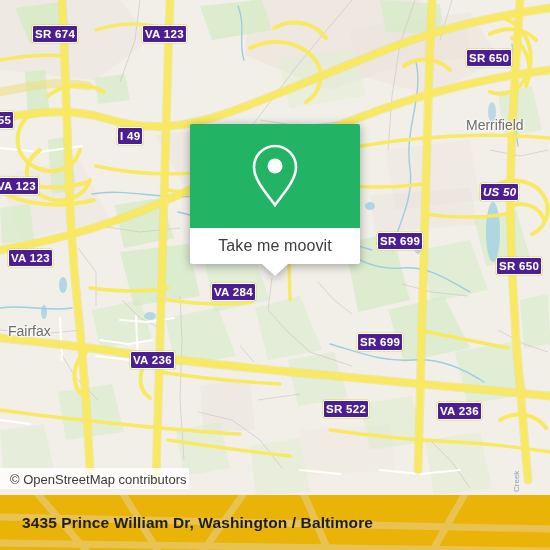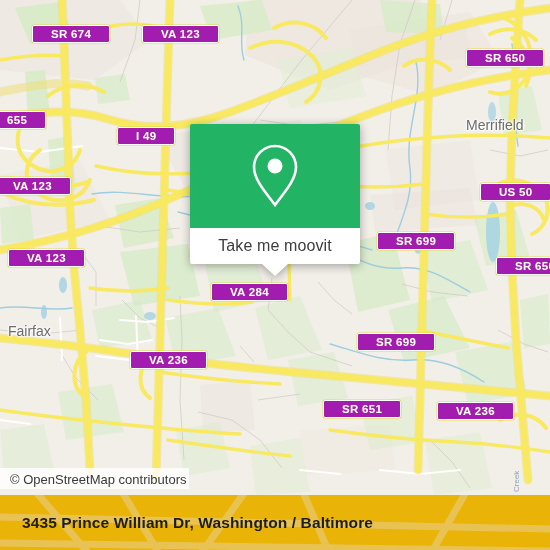--- a/index.html
+++ b/index.html
@@ -27,30 +27,30 @@
     width: 550px;
     height: 495px;
     overflow: hidden;
     background: #f2efe9;
   }
   #map-svg { position: absolute; left: 0; top: 0; display: block; }
 
   
   .shield {
     position: absolute;
-    background: #a21caf;
+    background: #4c1d95;
     border: 1.5px solid #ffffff;
     border-radius: 2px;
     color: #ffffff;
     font-size: 11.5px;
     font-weight: bold;
     letter-spacing: 0.3px;
     line-height: 16px;
     height: 18px;
-    padding: 0 18px;
+    padding: 0 2px;
     white-space: nowrap;
     text-shadow: 0 0 1px rgba(180,170,40,.35);
     box-shadow: 0 0 0 0.5px rgba(225,215,60,0.9);
   }
 
   
   .place-label {
     position: absolute;
     color: #6b6b6b;
     font-size: 14px;
@@ -360,28 +360,28 @@
     <div class="place-label" style="left:466px; top:117px;">Merrifield</div>
     <div class="place-label" style="left:8px; top:323px;">Fairfax</div>
     <div class="creek-label" style="left:512px; top:492px;">Creek</div>
 
     <div class="shield" style="left:32px;  top:25px;">SR 674</div>
     <div class="shield" style="left:142px; top:25px;">VA 123</div>
     <div class="shield" style="left:466px; top:49px;">SR 650</div>
     <div class="shield" style="left:-12px; top:111px;">655</div>
     <div class="shield" style="left:117px; top:127px;">I 49</div>
     <div class="shield" style="left:-6px;  top:177px;">VA 123</div>
-    <div class="shield" style="left:480px; top:183px;">US 50</div>
+    <div class="shield" style="left:480px; top:183px;font-style:italic;">US 50</div>
     <div class="shield" style="left:377px; top:232px;">SR 699</div>
     <div class="shield" style="left:8px;   top:249px;">VA 123</div>
     <div class="shield" style="left:496px; top:257px;">SR 650</div>
     <div class="shield" style="left:211px; top:283px;">VA 284</div>
     <div class="shield" style="left:357px; top:333px;">SR 699</div>
     <div class="shield" style="left:130px; top:351px;">VA 236</div>
-    <div class="shield" style="left:323px; top:400px;">SR 651</div>
+    <div class="shield" style="left:323px; top:400px;">SR 522</div>
     <div class="shield" style="left:437px; top:402px;">VA 236</div>
 
     <div id="attribution">© OpenStreetMap contributors</div>
 
     <div id="callout">
       <div id="callout-top">
         <svg width="54" height="66" viewBox="0 0 54 66">
           <path d="M27 3 C15.5 3 6 12.4 6 24 C6 38 20 52 27 62 C34 52 48 38 48 24 C48 12.4 38.5 3 27 3 Z" fill="none" stroke="#ffffff" stroke-width="2.6"></path>
           <circle cx="27" cy="23" r="7.5" fill="#ffffff"></circle>
         </svg>

